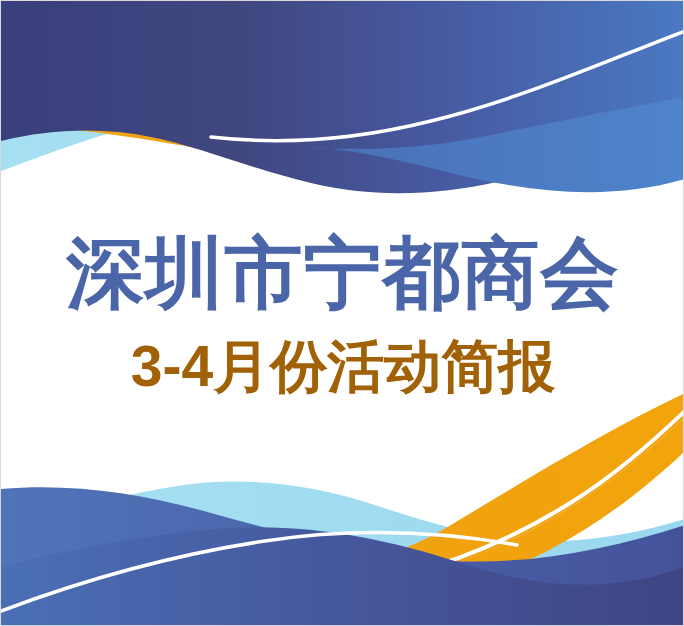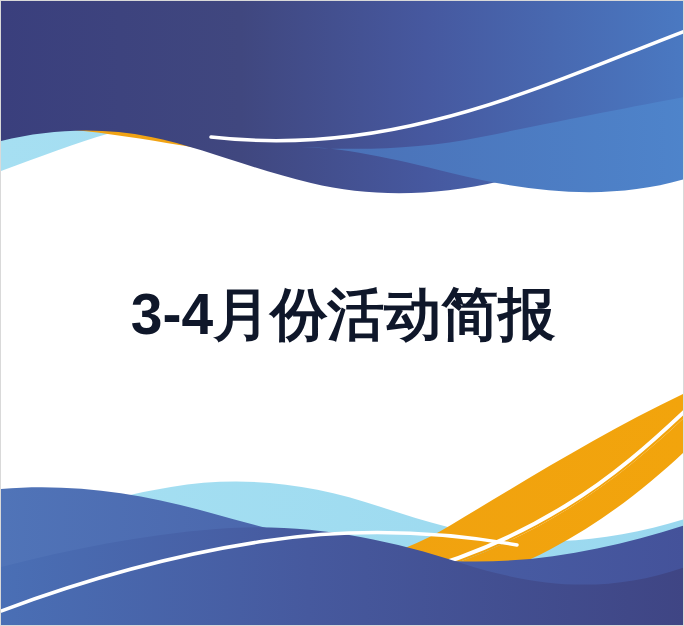--- a/index.html
+++ b/index.html
@@ -195,16 +195,17 @@
                L684,626 L0,626 Z"></path>
     </g>
 
     <g>
       <path fill="none" stroke="#ffffff" stroke-width="3.5" stroke-linecap="round" d="M0,610 C80,580 170,554 264,540
                C350,527 436,530 516,544"></path>
     </g>
   </svg>
 
   <div class="text-stack">
-    <div id="poster-subtitle" style="color: #0f172a;">3-4月份活动简报</div>
+    <div id="poster-title" style="color: rgb(74, 102, 168);">深圳市宁都商会</div>
+    <div id="poster-subtitle" style="color: #a16207;">3-4月份活动简报</div>
   </div>
 
 </div>
 
 </body></html>

